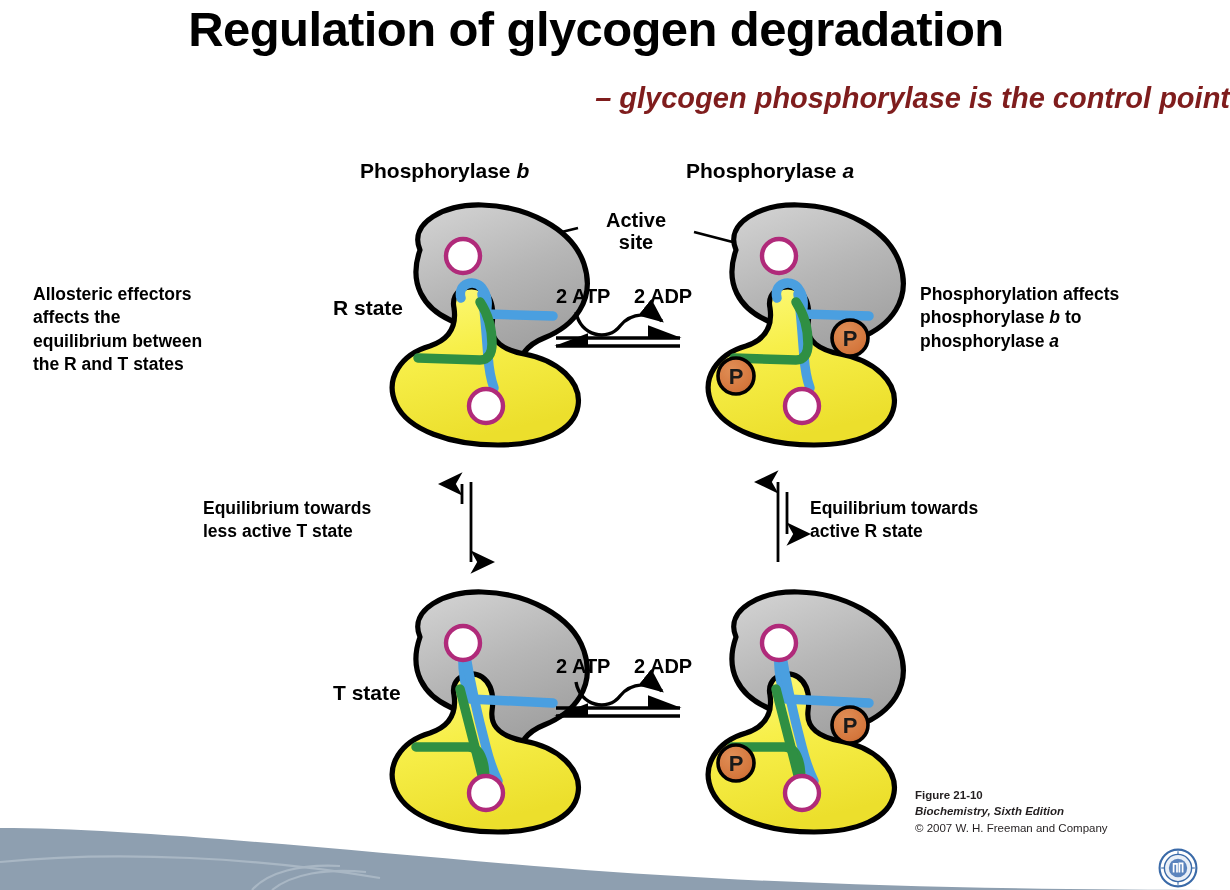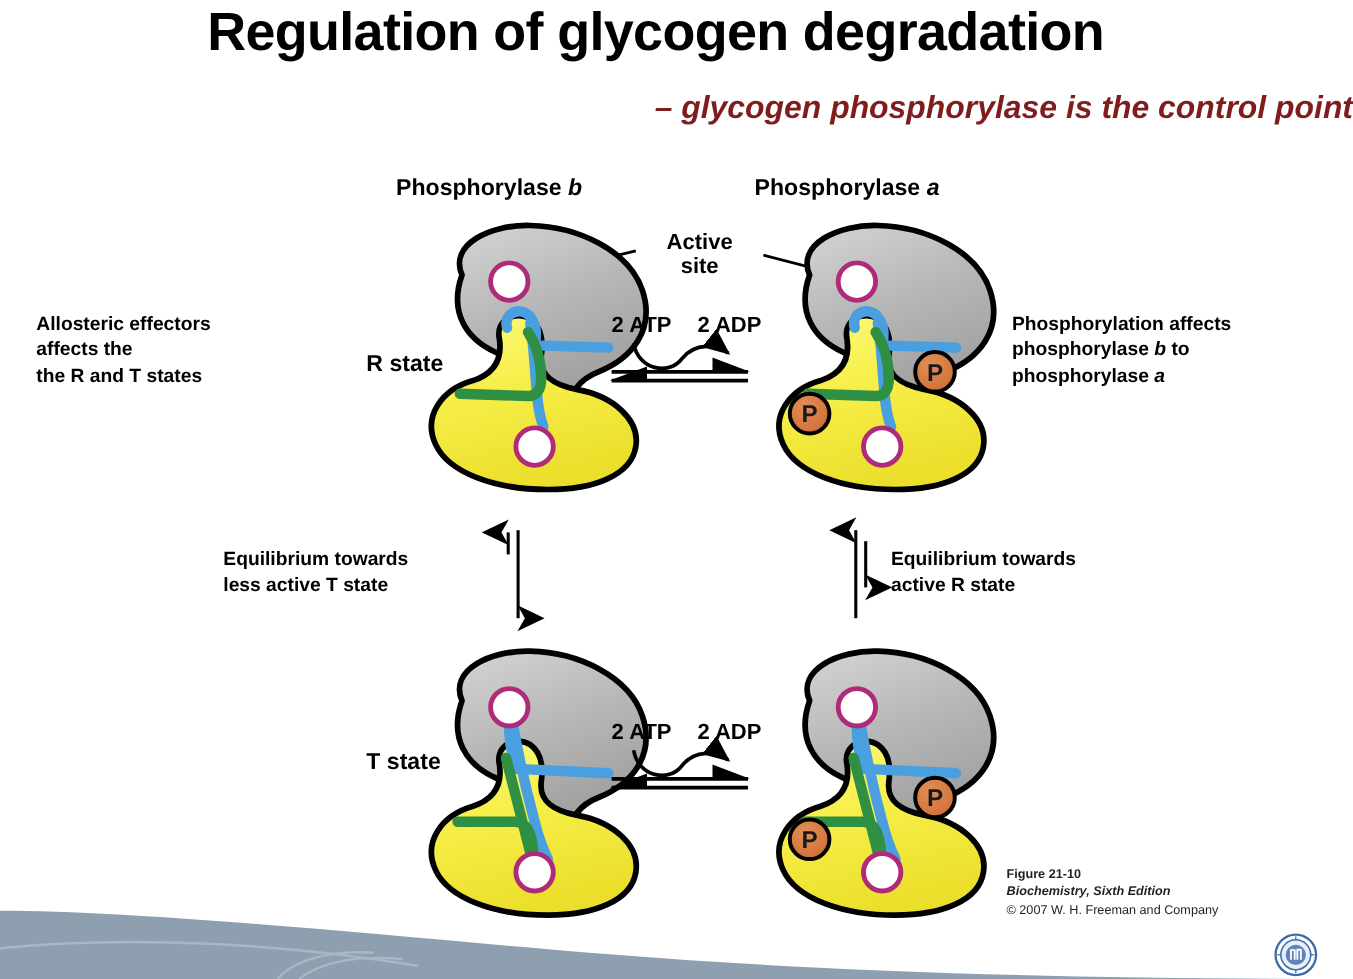--- a/index.html
+++ b/index.html
@@ -66,30 +66,31 @@
   <div class="hdr" style="left:360px;top:159px;">
     <span>Phosphorylase </span><i>b</i>
   </div>
   <div class="hdr" style="left:686px;top:159px;">
     <span>Phosphorylase </span><i>a</i>
   </div>
 
   <div class="note" style="left:33px;top:283px;width:250px;">
     <div>Allosteric effectors</div>
     <div>affects the</div>
+    <div>equilibrium between</div>
     <div>the R and T states</div>
   </div>
 
   <div class="note" style="left:920px;top:283px;width:290px;">
     <div>Phosphorylation affects</div>
     <div><span>phosphorylase </span><i>b</i><span> to</span></div>
     <div><span>phosphorylase </span><i>a</i></div>
   </div>
 
-  <div class="statelabel" style="left:333px;top:319px;">R state</div>
+  <div class="statelabel" style="left:333px;top:296px;">R state</div>
   <div class="statelabel" style="left:333px;top:681px;">T state</div>
 
   <div style="position:absolute;left:581px;top:209px;width:110px;text-align:center;font-size:20px;font-weight:bold;line-height:1.12;color:#000;">
     <div>Active</div>
     <div>site</div>
   </div>
 
   <svg class="svgabs" style="left:0;top:0;" width="1230" height="890">
     <defs>
       <marker id="ahead" markerWidth="9" markerHeight="9" refX="7.2" refY="3.2" orient="auto">

